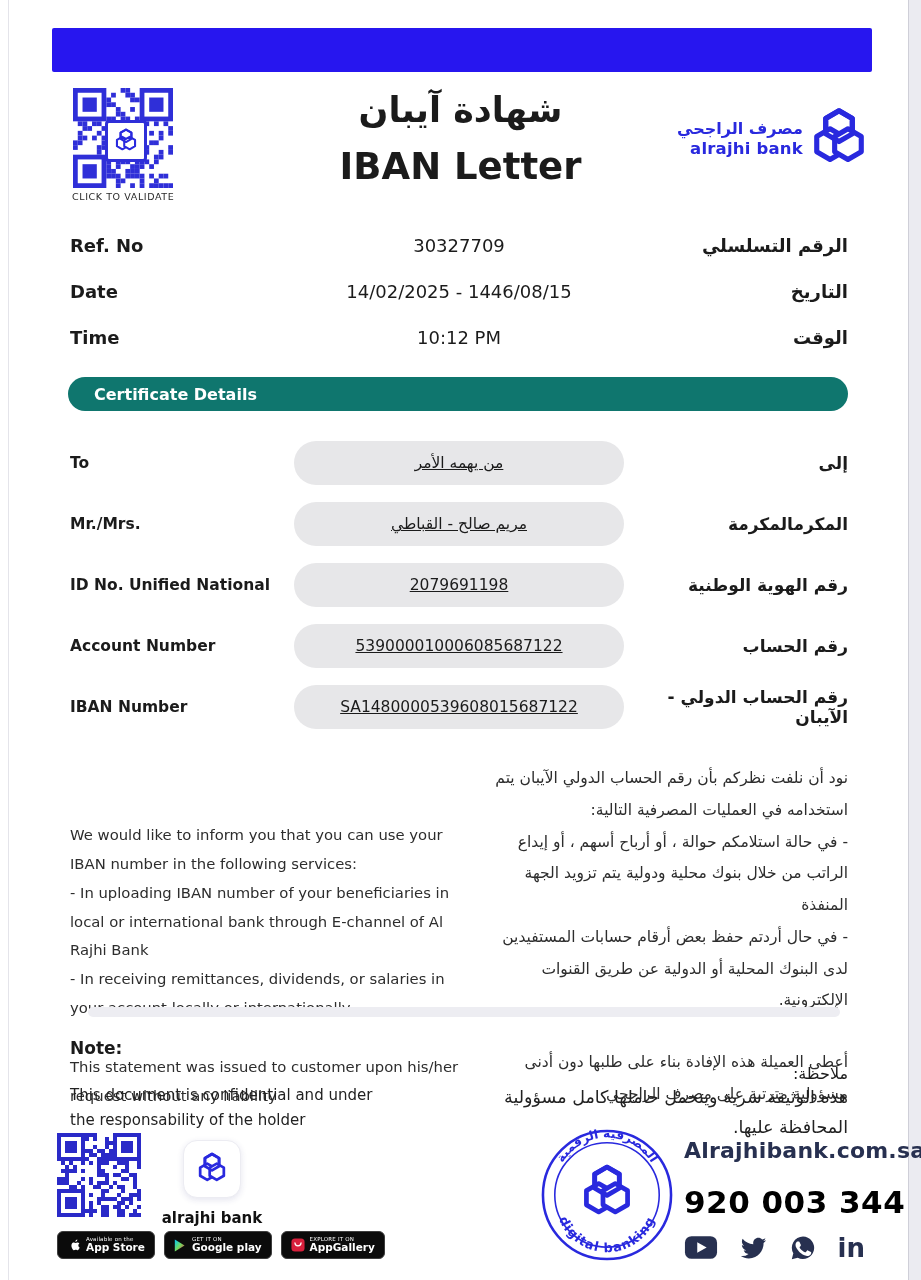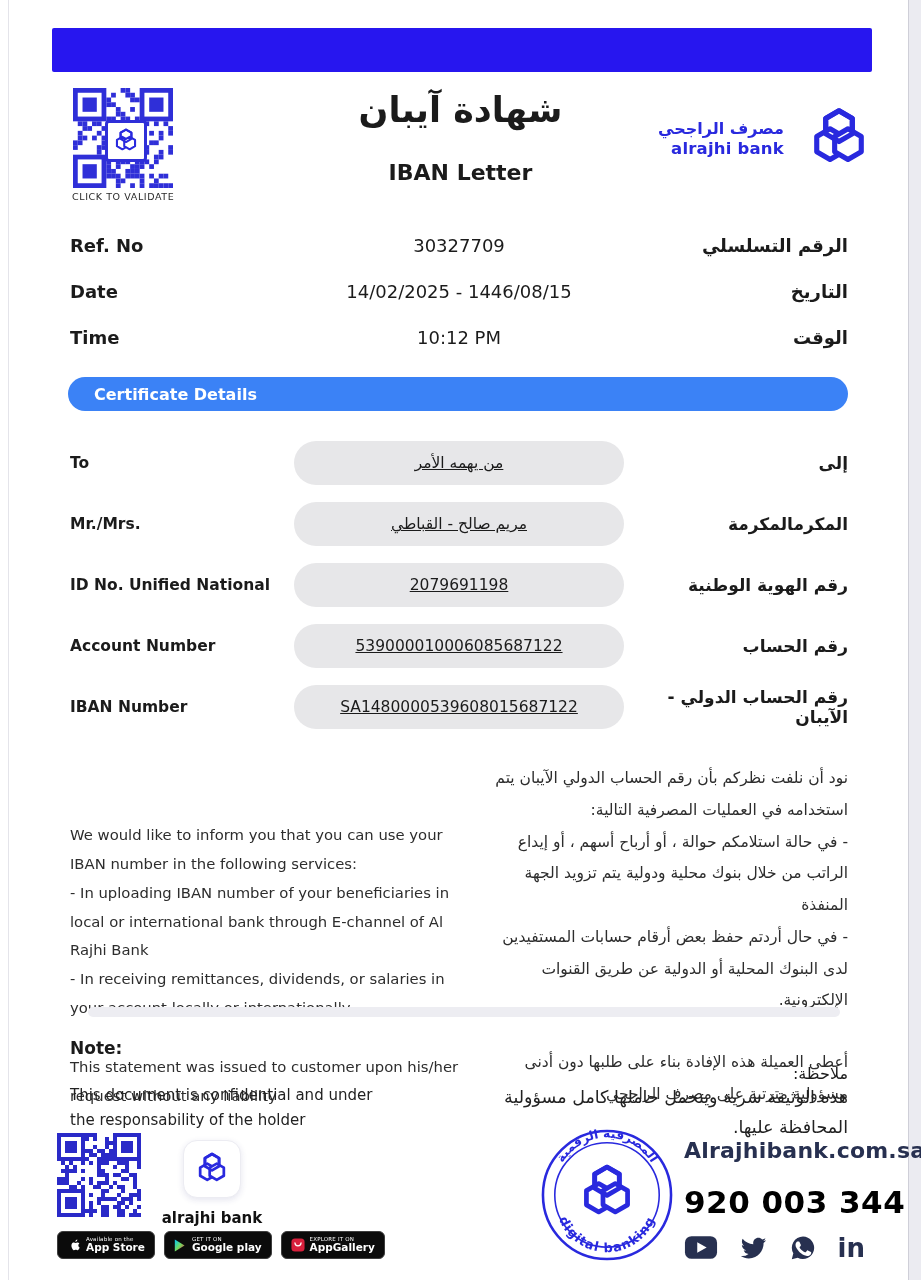--- a/index.html
+++ b/index.html
@@ -9,35 +9,35 @@
   .edge-right{position:absolute;right:0;top:0;bottom:0;width:12px;background:#ebebf1;border-left:1px solid #cfcfd8;}
   .topbar{position:absolute;left:52px;top:28px;width:820px;height:44px;background:#2716EF;border-radius:2px;}
 
   
   .qr1{position:absolute;left:72px;top:88px;width:102px;text-align:center;}
   .qr-wrap{position:relative;width:100px;height:100px;margin:0 auto;}
   .qr-logo-box{position:absolute;left:32px;top:32px;width:36px;height:36px;background:#fff;border:3px solid #2f2fd8;border-radius:4px;display:flex;align-items:center;justify-content:center;}
   .qr-caption{font-size:9.5px;letter-spacing:.6px;color:#2a2a2a;margin-top:3px;white-space:nowrap;}
   .titles{position:absolute;left:260px;right:260px;top:90px;text-align:center;}
   .title-ar{font-size:35px;font-weight:700;direction:rtl;}
-  .title-en{font-size:22px;font-weight:700;margin-top:30px;}
-  .logo-block{position:absolute;right:50px;top:104px;display:flex;align-items:center;gap:23px;}
+  .title-en{font-size:37px;font-weight:700;margin-top:15px;}
+  .logo-block{position:absolute;right:50px;top:104px;display:flex;align-items:center;gap:4px;}
   .logo-text{text-align:right;color:#2929DE;font-weight:700;line-height:1.25;}
   .logo-text .ar{font-size:16px;direction:rtl;}
   .logo-text .en{font-size:16.5px;letter-spacing:.2px;}
 
   
   .meta{position:absolute;left:70px;right:73px;top:222px;}
   .meta-row{display:grid;grid-template-columns:1fr auto 1fr;align-items:center;height:46px;}
   .meta-row .l{font-size:18px;font-weight:700;justify-self:start;}
   .meta-row .v{font-size:18px;justify-self:center;}
   .meta-row .r{font-size:18px;font-weight:700;justify-self:end;direction:rtl;}
 
   
-  .banner{position:absolute;left:68px;top:377px;width:780px;height:34px;background:#3b82f6;border-radius:17px;
+  .banner{position:absolute;left:68px;top:377px;width:780px;height:34px;background:#0f766e;border-radius:17px;
           display:flex;align-items:center;padding-left:26px;box-sizing:border-box;color:#fff;font-weight:700;font-size:16px;}
 
   
   .details{position:absolute;left:70px;right:73px;top:441px;}
   .det-row{display:grid;grid-template-columns:1fr 330px 1fr;align-items:center;margin-bottom:17px;}
   .det-row .l{font-size:15.5px;font-weight:700;justify-self:start;}
   .det-row .pill{height:44px;border-radius:22px;background:#E7E7E9;display:flex;align-items:center;justify-content:center;font-size:15.5px;text-decoration:underline;}
   .det-row .pill.rtl{direction:rtl;}
   .det-row .r{font-size:17px;font-weight:700;justify-self:end;direction:rtl;}
 

